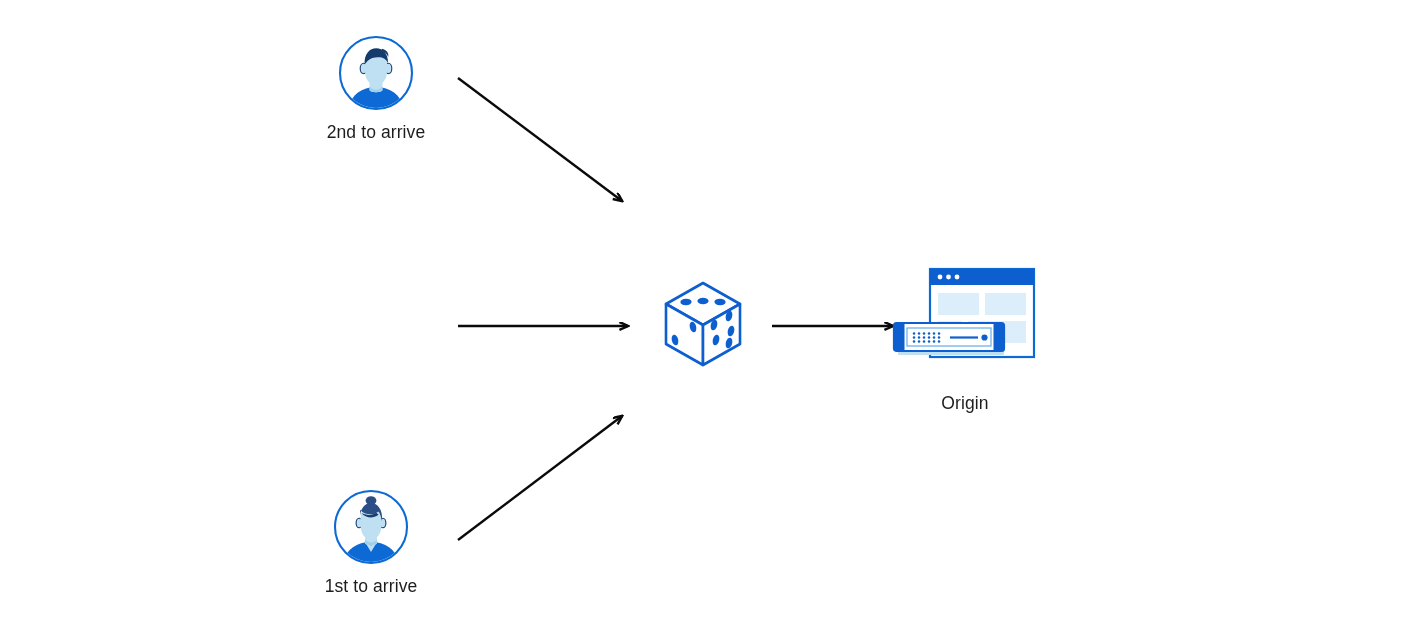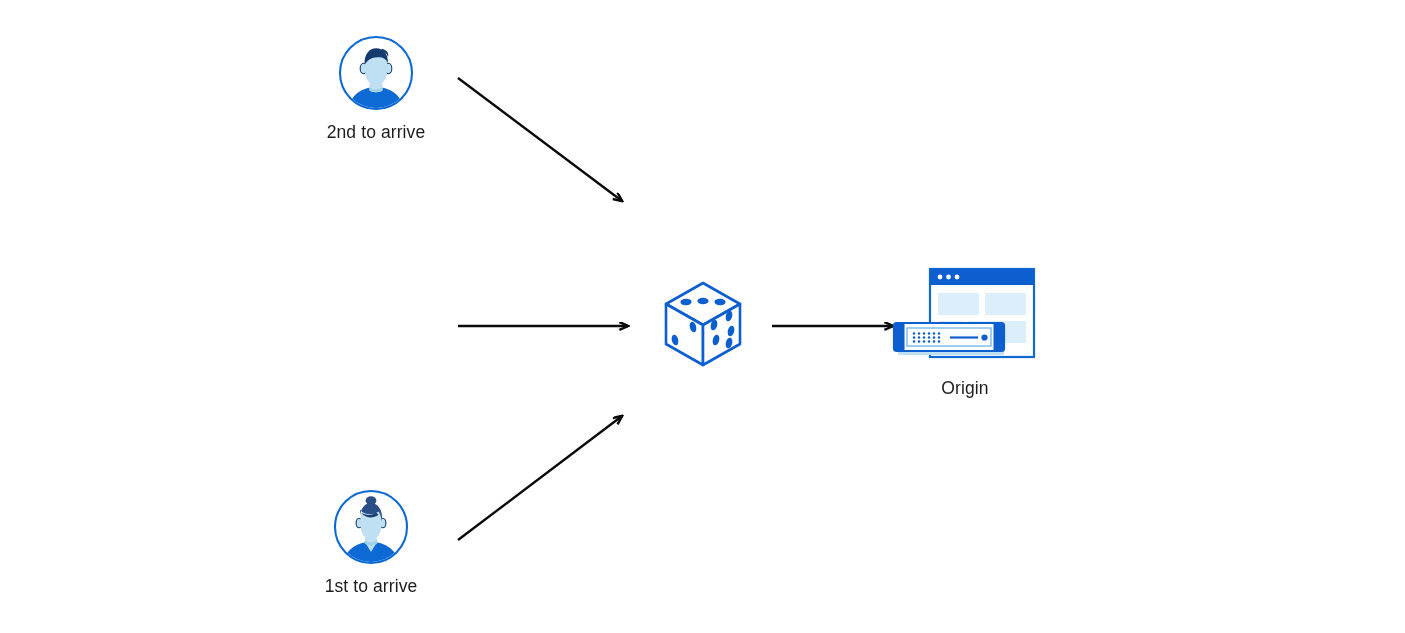--- a/index.html
+++ b/index.html
@@ -51,21 +51,21 @@
     white-space: nowrap;
     letter-spacing: 0.1px;
   }
 
   
   #client-2nd  { left: 291px; top: 26px;  width: 170px; }
   #client-3rd  { left: 288px; top: 251px; width: 170px; }
   #client-1st  { left: 286px; top: 480px; width: 170px; }
   #randomizer  { left: 661px; top: 271px; width: 84px; }
   #origin      { left: 888px; top: 252px; width: 154px; }
-  #origin .node-label { margin-top: 7px; }
+  #origin .node-label { margin-top: 22px; }
 </style>
 </head>
 <body>
 
 <div class="stage">
 
   <svg class="arrow-layer" viewBox="0 0 1405 633" width="1405" height="633">
     <defs>
       <marker id="ah" markerWidth="11" markerHeight="11" refX="9.2" refY="4.4" orient="auto" markerUnits="userSpaceOnUse">
         <path d="M0.6,0.4 L9.6,4.4 L0.6,8.4" fill="none" stroke="#0a0a0a" stroke-width="2.4" stroke-linecap="butt" stroke-linejoin="miter"></path>

